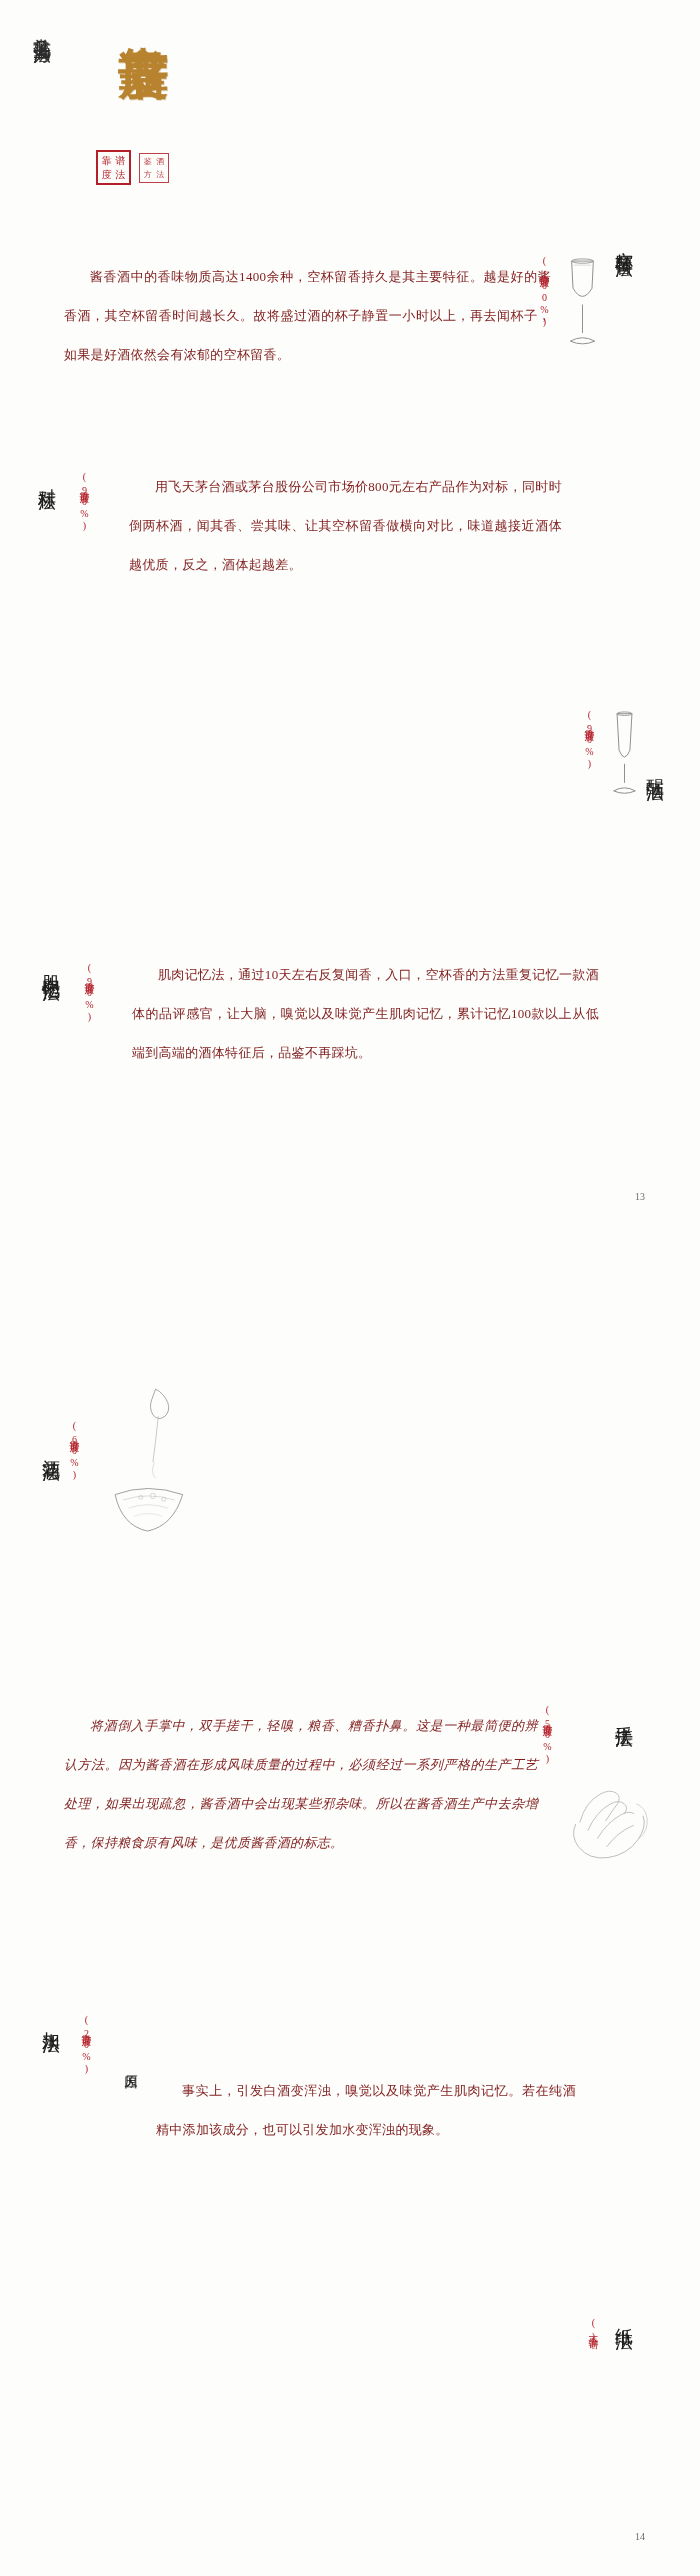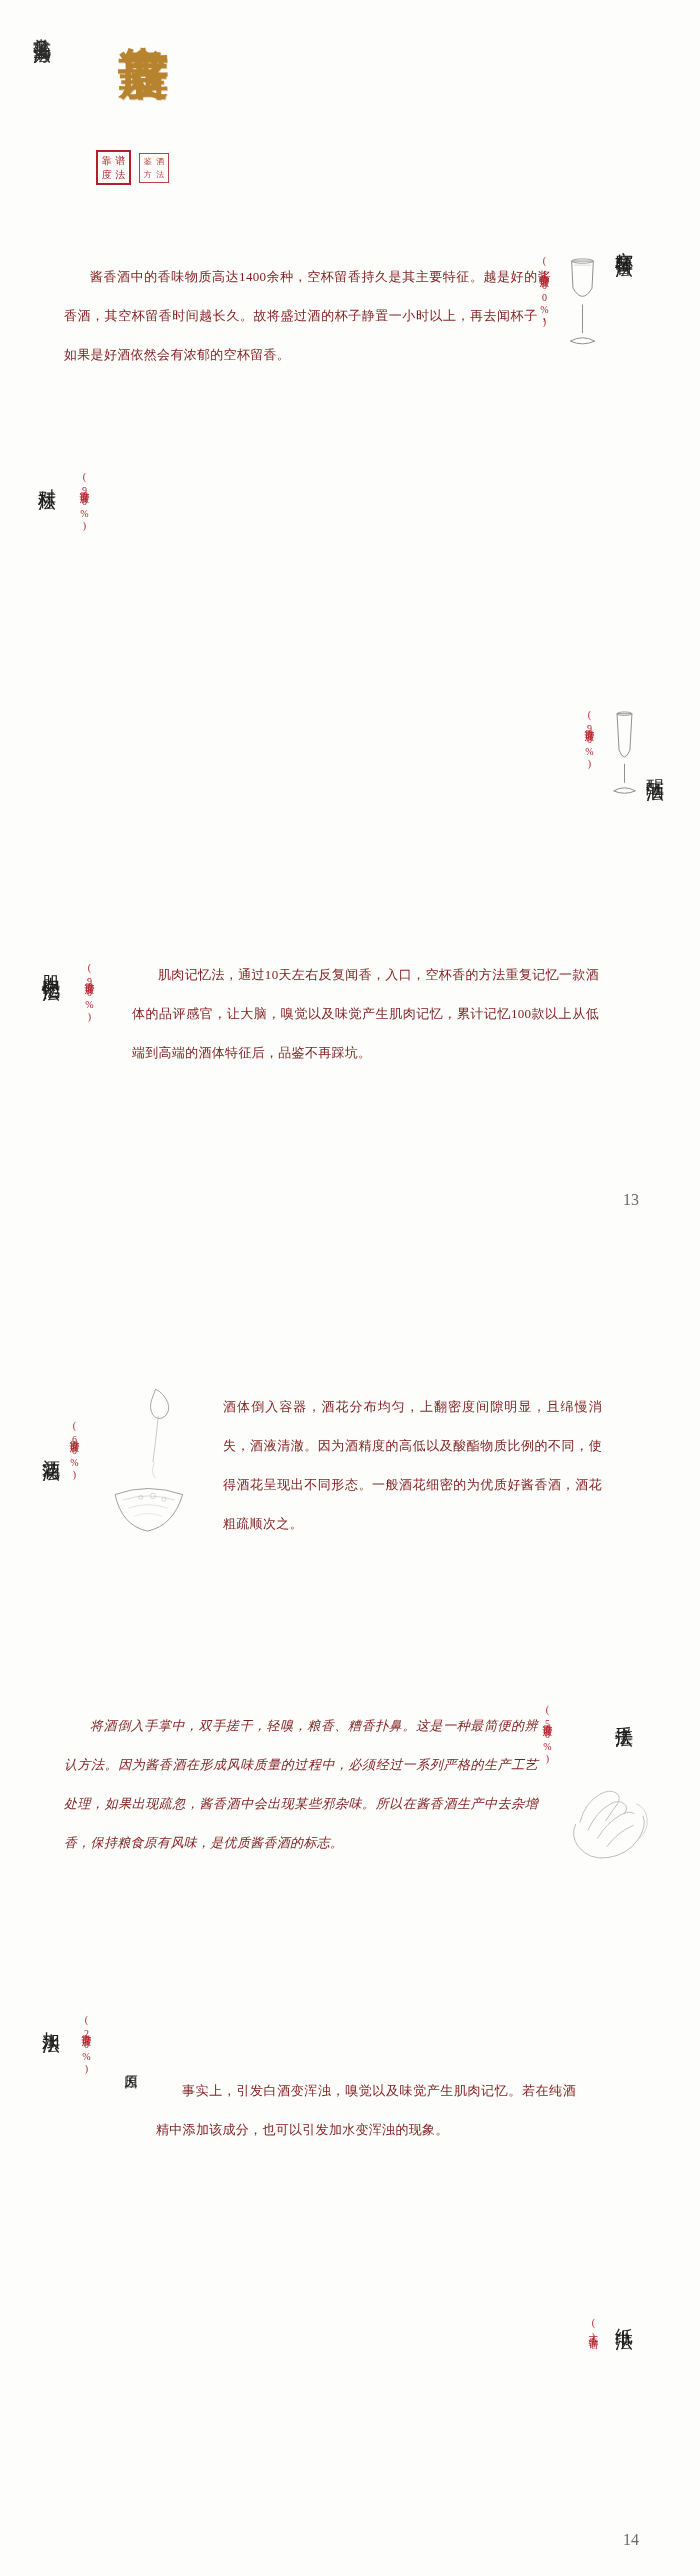--- a/index.html
+++ b/index.html
@@ -128,23 +128,24 @@
     line-height: 39px;
     text-align: justify;
     text-justify: inter-ideograph;
     letter-spacing: 0.3px;
     color: #7f1d1d;
   }
   .indent { text-indent: 2em; }
 
   .pagenum {
     position: absolute;
-    font-size: 16px;
+    font-size: 10px;
     color: #6b6b6b;
     font-family: "Liberation Serif", "DejaVu Serif", serif;
+    margin-left: 12px;
   }
 
   
   .illus { position: absolute; }
   .illus svg { display: block; }
 </style>
 </head>
 <body>
 
 <div class="page">
@@ -179,20 +180,21 @@
       </svg>
     </div>
 
     <div class="vscore" style="position:absolute; left:538px; top:32px; height:95px;">(靠谱度100%)</div>
     <div class="vtitle" style="position:absolute; left:612px; top:13.5px; height:122px;">空杯留香法</div>
   </div>
 
   <div class="section" style="left:0; top:460px; width:700px; height:169px;">
     <div class="vtitle" style="position:absolute; left:35px; top:13.5px; height:88px;">对标法</div>
     <div class="vscore" style="position:absolute; left:78px; top:10.8px; height:88px;">(靠谱度90%)</div>
+    <div class="body-text indent" style="position:absolute; left:129px; top:6.8px; width:433px;">用飞天茅台酒或茅台股份公司市场价800元左右产品作为对标，同时时倒两杯酒，闻其香、尝其味、让其空杯留香做横向对比，味道越接近酒体越优质，反之，酒体起越差。</div>
   </div>
 
   <div class="section" style="left:0; top:677px; width:700px; height:250px;">
     <div class="illus" style="left:606px; top:34px;">
       <svg width="37" height="88" viewBox="0 0 54 130">
         <path d="M16 4 L38 4 L35 58 Q27 78 19 58 Z" fill="none" stroke="#8a8a8a" stroke-width="1.4"></path>
         <path d="M27 78 L27 106" stroke="#8a8a8a" stroke-width="1.4"></path>
         <path d="M11 118 Q27 109 43 118 Q27 125 11 118 Z" fill="none" stroke="#8a8a8a" stroke-width="1.4"></path>
         <ellipse cx="27" cy="4" rx="11" ry="2.6" fill="none" stroke="#8a8a8a" stroke-width="1.2"></ellipse>
       </svg>
@@ -219,21 +221,20 @@
         <path d="M52 176 Q88 164 128 176" fill="none" stroke="#cacaca" stroke-width="1"></path>
         <path d="M60 188 Q88 178 118 188" fill="none" stroke="#d5d5d5" stroke-width="1"></path>
         <path d="M68 200 Q88 192 110 200" fill="none" stroke="#dedede" stroke-width="1"></path>
         <circle cx="78" cy="172" r="3" fill="none" stroke="#c0c0c0" stroke-width="0.9"></circle>
         <circle cx="96" cy="170" r="4" fill="none" stroke="#c0c0c0" stroke-width="0.9"></circle>
         <circle cx="112" cy="175" r="3" fill="none" stroke="#c0c0c0" stroke-width="0.9"></circle>
       </svg>
     </div>
     <div class="vscore" style="position:absolute; left:68px; top:53px; height:88px;">(靠谱度60%)</div>
     <div class="vtitle" style="position:absolute; left:39px; top:78px; height:81px;">酒花法</div>
-    <div class="body-text" style="position:absolute; left:223px; top:20px; width:379px;">酒体倒入容器，酒花分布均匀，上翻密度间隙明显，且绵慢消失，酒液清澈。因为酒精度的高低以及酸酯物质比例的不同，使得酒花呈现出不同形态。一般酒花细密的为优质好酱香酒，酒花粗疏顺次之。</div>
   </div>
 
   <div class="section" style="left:0; top:1692px; width:700px; height:244px;">
     <div class="body-text indent" style="position:absolute; left:64px; top:13.5px; width:474px;font-style:italic;">将酒倒入手掌中，双手搓干，轻嗅，粮香、糟香扑鼻。这是一种最简便的辨认方法。因为酱香酒在形成风味质量的过程中，必须经过一系列严格的生产工艺处理，如果出现疏忽，酱香酒中会出现某些邪杂味。所以在酱香酒生产中去杂增香，保持粮食原有风味，是优质酱香酒的标志。</div>
     <div class="illus" style="left:562px; top:74px;">
       <svg width="115" height="101" viewBox="0 0 170 150">
         <path d="M26 84 q8 -30 30 -42 q14 -8 24 -2 q8 6 2 16 q-10 14 -18 26" fill="none" stroke="#b3b3b3" stroke-width="1.2"></path>
         <path d="M38 96 q12 -28 34 -40 q12 -6 20 0 q7 6 0 15" fill="none" stroke="#b3b3b3" stroke-width="1.2"></path>
         <path d="M52 108 q14 -24 36 -36 q12 -6 19 -1" fill="none" stroke="#b3b3b3" stroke-width="1.2"></path>
         <path d="M66 120 q16 -22 40 -32" fill="none" stroke="#b3b3b3" stroke-width="1.2"></path>

